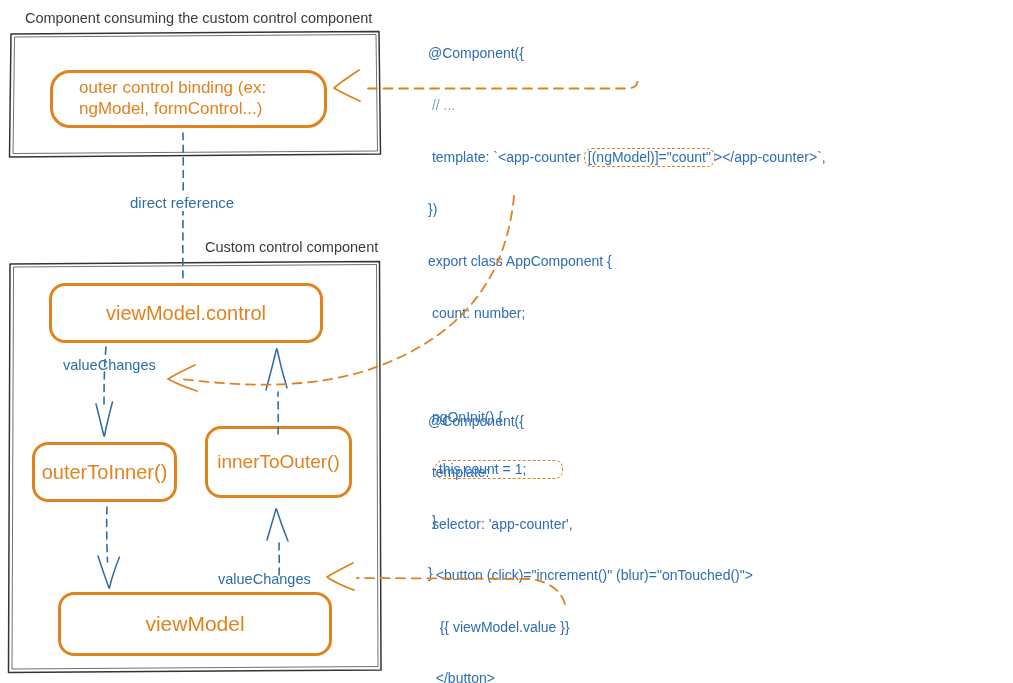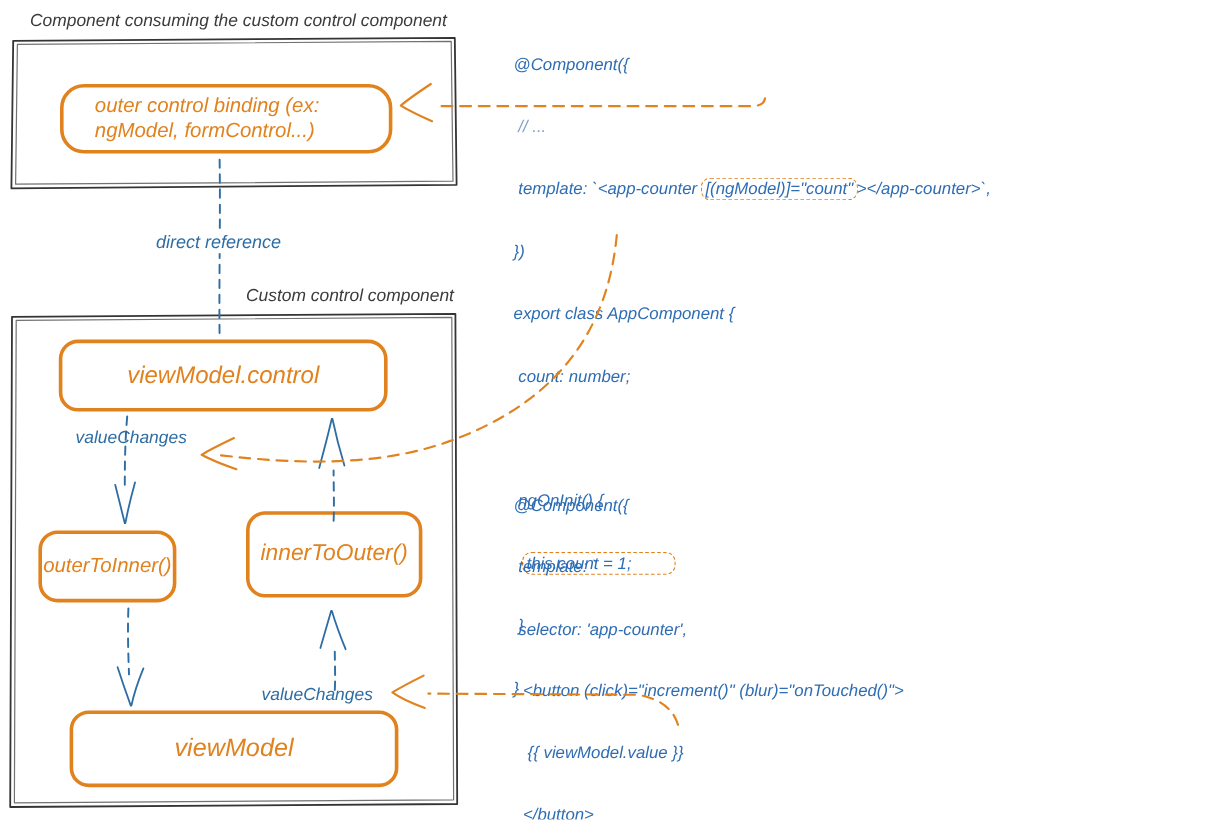--- a/index.html
+++ b/index.html
@@ -5,21 +5,21 @@
   :root{
     --accent:#E0821E; --codeblue:#2E6DB4; --lblue:#2E6DA4;
     --comment:#7F9FC6; --sketch:#343434; --titletext:#3B3B3B; --bg:#FFFFFF;
   }
   *{margin:0;padding:0;box-sizing:border-box;}
   html,body{width:1013px;height:683px;}
   body{
     position:relative;background:var(--bg);
     font-family:"Liberation Sans", sans-serif;overflow:hidden;
   }
-  .abs{position:absolute;font-style:italic;}
+  .abs{position:absolute;}
   
   .sect-title{color:var(--titletext);font-size:14.5px;white-space:nowrap;z-index:2;}
   
   .node{
     border:3px solid var(--accent);border-radius:16px;color:var(--accent);
     display:flex;align-items:center;justify-content:center;text-align:left;
     z-index:2;line-height:1.22;background:transparent;
   }
   
   .blabel{color:var(--lblue);font-size:14.5px;white-space:nowrap;z-index:4;}
@@ -47,21 +47,21 @@
 </head>
 <body>
 
 <div class="abs sect-title" style="left:25px;top:10px">Component consuming the custom control component</div>
 <div class="abs sect-title" style="left:205px;top:239px">Custom control component</div>
 
 <div class="abs node" style="left:50px;top:70px;width:277px;height:58px;border-radius:20px;font-size:17px;padding:0 26px">outer control binding (ex: ngModel, formControl...)</div>
 
 <div class="abs node" style="left:49px;top:283px;width:274px;height:60px;font-size:20px">viewModel.control</div>
 
-<div class="abs node" style="left:32px;top:442px;width:115px;height:60px;font-size:17px">outerToInner()</div>
+<div class="abs node" style="left:32px;top:442px;width:145px;height:60px;font-size:20px">outerToInner()</div>
 
 <div class="abs node" style="left:205px;top:426px;width:147px;height:72px;font-size:19px">innerToOuter()</div>
 
 <div class="abs node" style="left:58px;top:592px;width:274px;height:64px;font-size:21px">viewModel</div>
 
 <div class="abs blabel whitebg" style="left:127px;top:194px;font-size:15px">direct reference</div>
 <div class="abs blabel" style="left:63px;top:357px">valueChanges</div>
 <div class="abs blabel" style="left:218px;top:571px">valueChanges</div>
 
 <div class="abs code code1" style="left:428px;top:11px">

